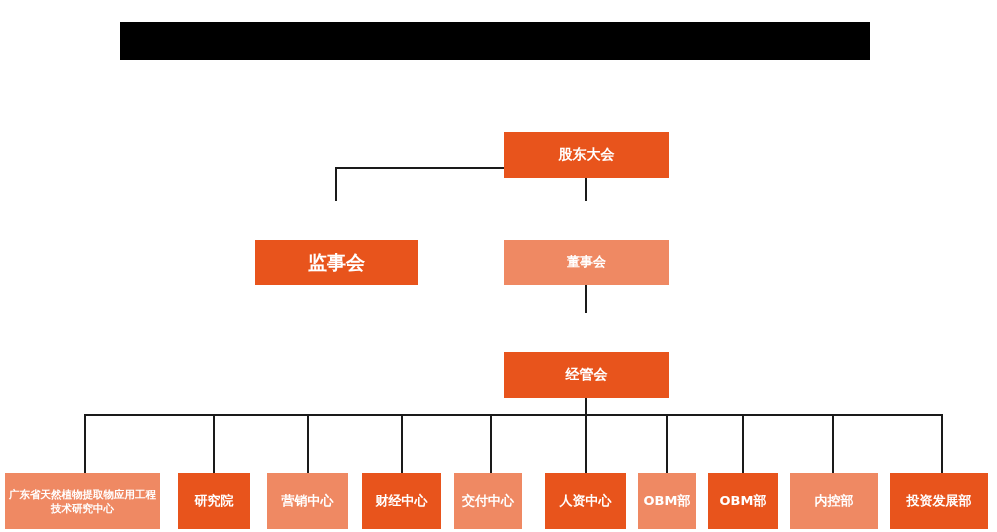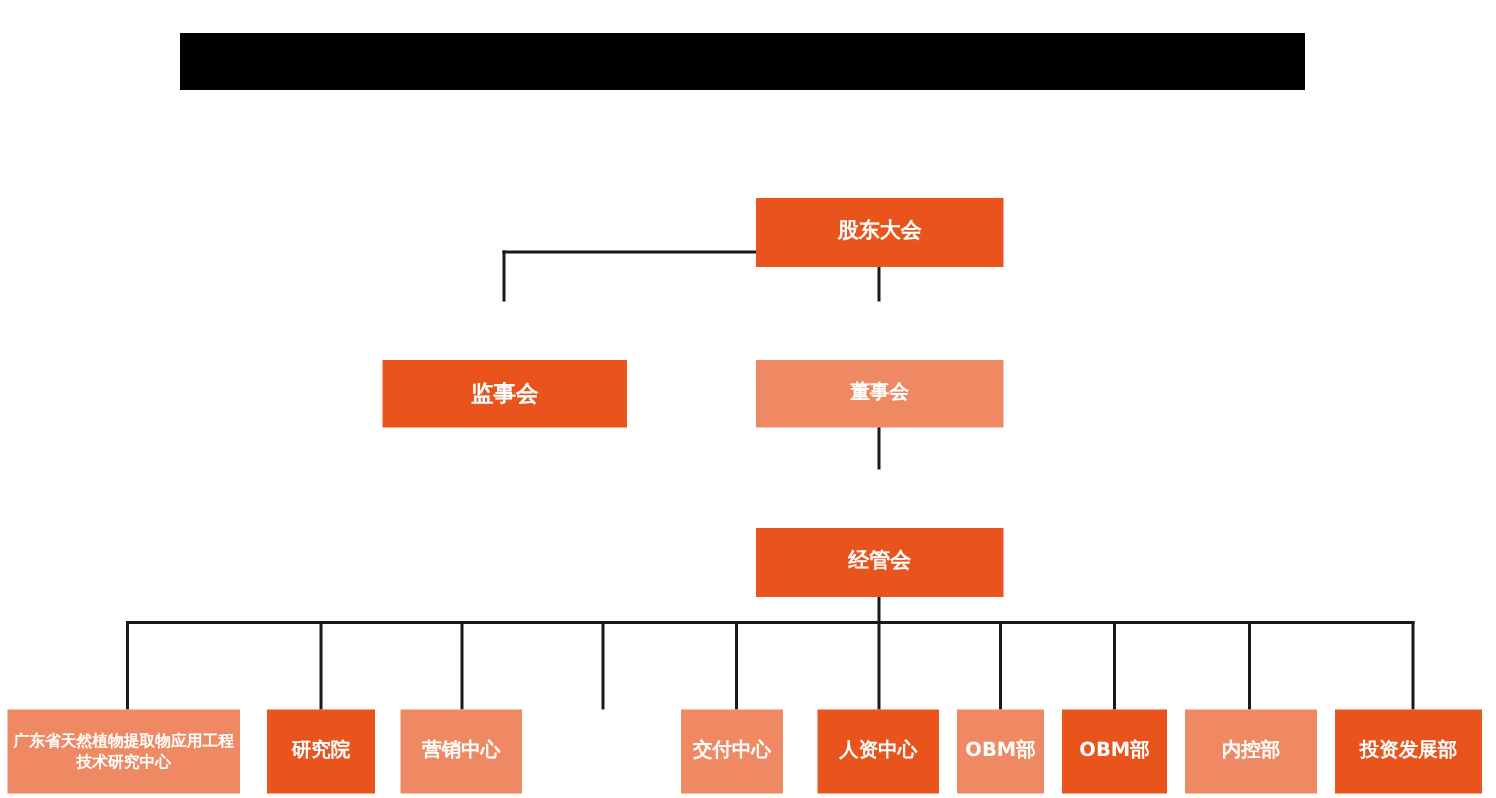--- a/index.html
+++ b/index.html
@@ -41,21 +41,21 @@
     line-height: 1.25;
     padding: 2px 3px;
     z-index: 3;
     margin-top: 40px;
   }
   .node.dark   { background: #E8541C; }
   .node.light  { background: #EF8963; }
 
   
   .node-l1 { left: 504px; top: 92px;  width: 165px; height: 46px; font-size: 14px; }
-  .node-l2a{ left: 255px; top: 200px; width: 163px; height: 45px; font-size: 15px; }
+  .node-l2a{ left: 255px; top: 200px; width: 163px; height: 45px; font-size: 19px; }
   .node-l2b{ left: 504px; top: 200px; width: 165px; height: 45px; font-size: 13px; }
   .node-l3 { left: 504px; top: 312px; width: 165px; height: 46px; font-size: 14px; }
 
   
   .dept-row {
     position: absolute;
     left: 0;
     top: 473px;
     width: 997px;
     height: 56px;
@@ -128,20 +128,21 @@
   <div class="node node-l3 dark">经管会</div>
 
   <div class="dept-row">
 
     <div class="dept light wide" style="left:5px; width:155px;">广东省天然植物提取物应用工程技术研究中心</div>
 
     <div class="dept dark" style="left:178px; width:72px;">研究院</div>
 
     <div class="dept light" style="left:267px; width:81px;">营销中心</div>
 
+    <div class="dept dark" style="left:362px; width:79px;">财经中心</div>
 
     <div class="dept light" style="left:454px; width:68px;">交付中心</div>
 
     <div class="dept dark" style="left:545px; width:81px;">人资中心</div>
 
     <div class="dept light" style="left:638px; width:58px;">OBM部</div>
 
     <div class="dept dark" style="left:708px; width:70px;">OBM部</div>
 
     <div class="dept light" style="left:790px; width:88px;">内控部</div>

